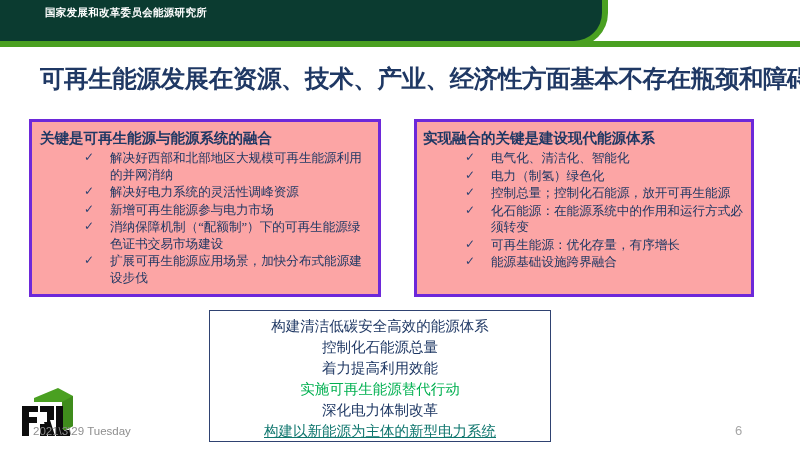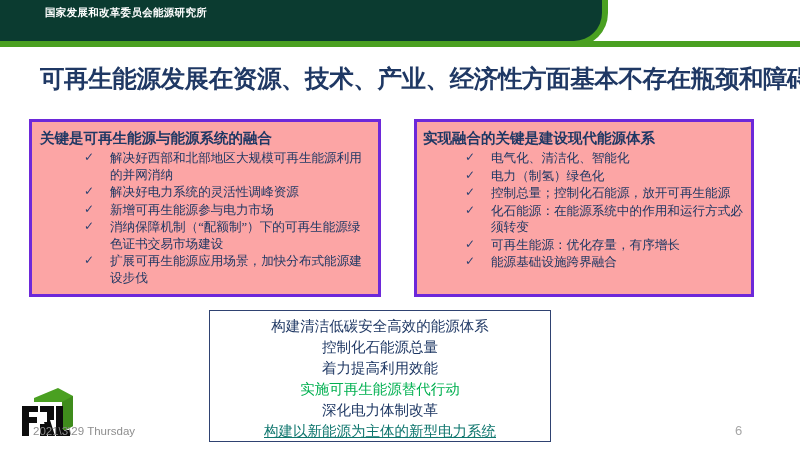--- a/index.html
+++ b/index.html
@@ -220,14 +220,14 @@
       <polygon points="44,16 55,10 55,40 44,46" fill="#3f8c1c"></polygon>
     </g>
     <g fill="#0d0d0d">
       <path d="M4,20 L20,20 L20,26 L11,26 L11,31 L19,31 L19,37 L11,37 L11,50 L4,50 Z"></path>
       <path d="M22,20 L36,20 L36,34 L32,34 L37,50 L30,50 L26,36 L29,36 L29,26 L22,26 Z"></path>
       <rect x="22" y="38" width="7" height="12"></rect>
       <path d="M38,20 L45,20 L45,44 L52,44 L52,50 L38,50 Z"></path>
     </g>
   </svg>
 </div>
-<div id="footer-date">2021\3\29 Thursday</div>
+<div id="footer-date">2021\3\29 Tuesday</div>
 <div id="page-number">6</div>
 
 </body></html>

